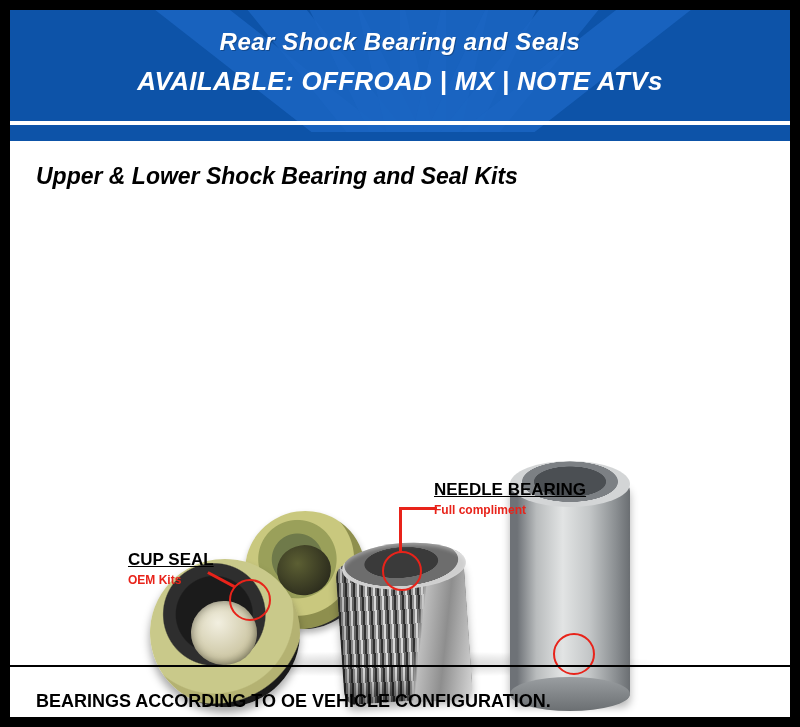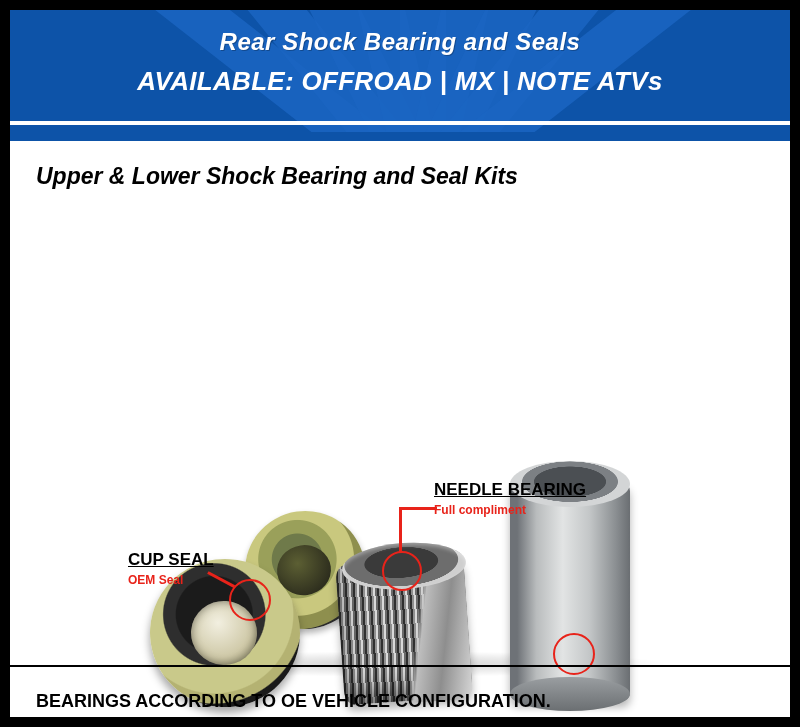--- a/index.html
+++ b/index.html
@@ -377,21 +377,21 @@
       <div class="leader leader-needle-h"></div>
       <div class="callout co-needle">
         <div class="label">NEEDLE BEARING</div>
         <div class="sublabel">Full compliment</div>
       </div>
 
       <div class="marker marker-cup"></div>
       <div class="leader leader-cup-h"></div>
       <div class="callout co-cup">
         <div class="label">CUP SEAL</div>
-        <div class="sublabel">OEM Seal</div>
+        <div class="sublabel">OEM Kits</div>
       </div>
 
       <div class="marker marker-steel"></div>
       <div class="callout co-steel center">
         <div class="label">52100 BEARING STEEL</div>
 
       </div>
 
     </div>
 

